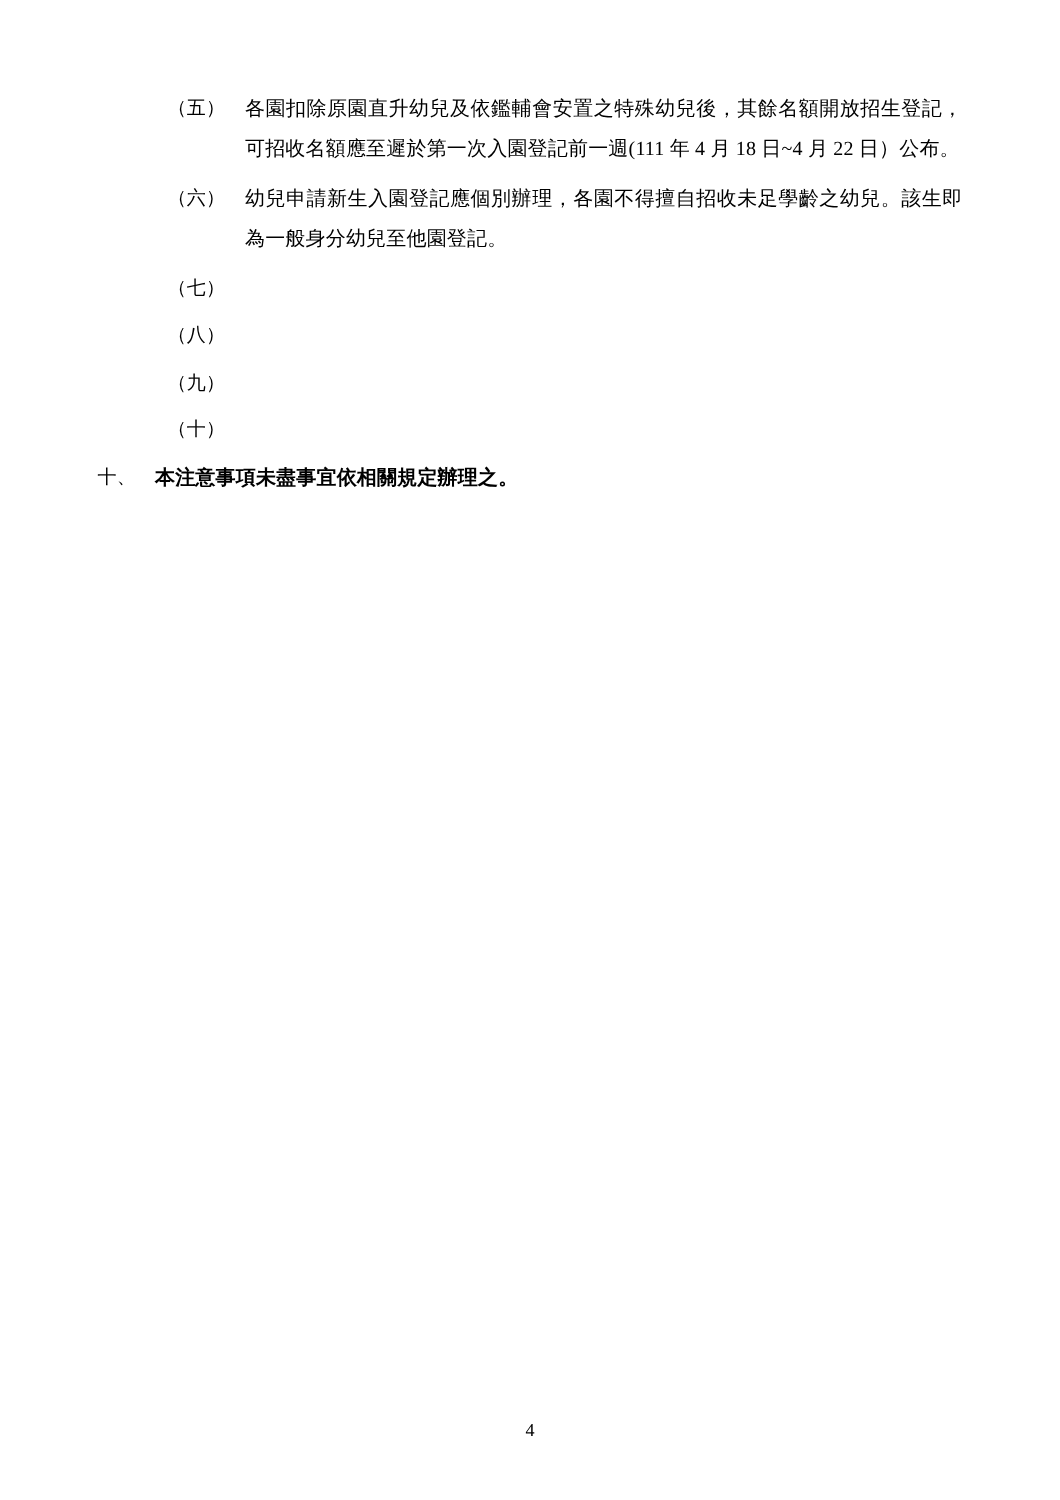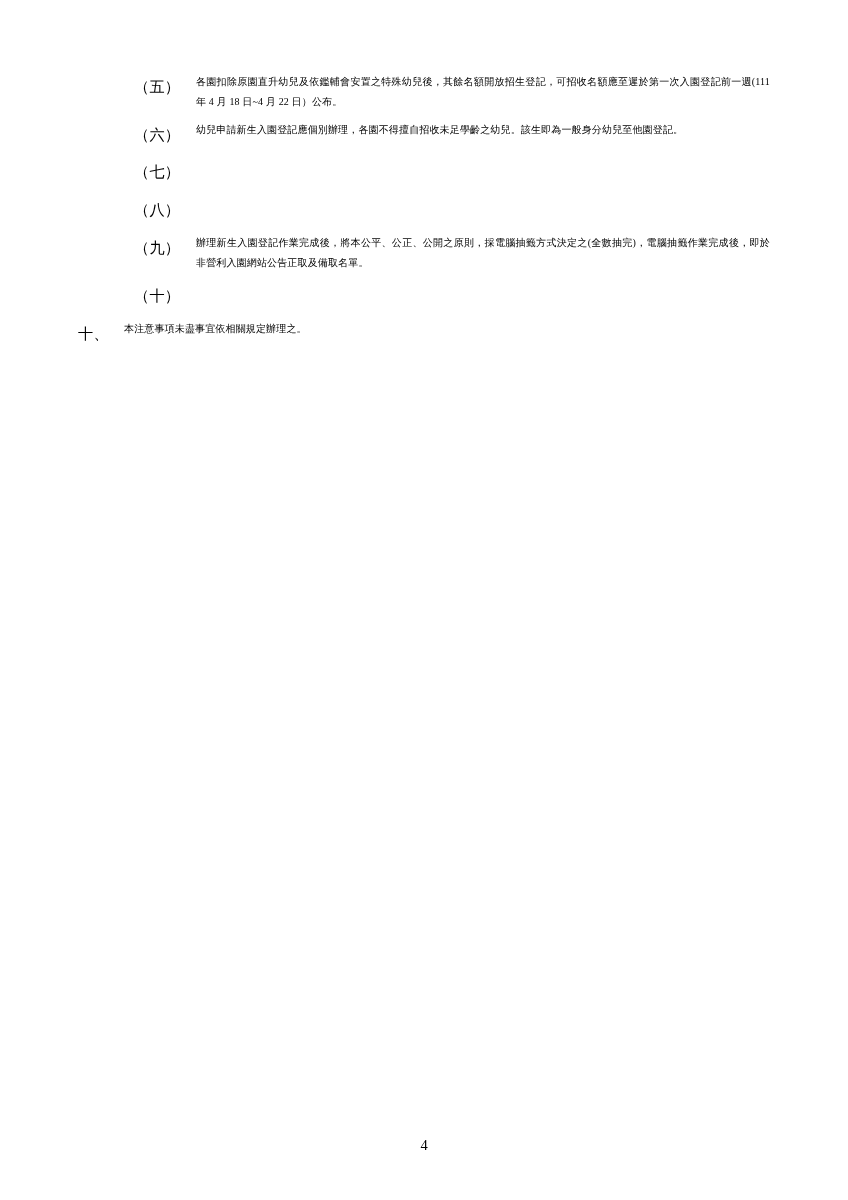--- a/index.html
+++ b/index.html
@@ -32,21 +32,21 @@
   }
   .item-marker {
     flex: 0 0 auto;
     white-space: nowrap;
     font-size: 15.2px;
     line-height: 2.03;
     letter-spacing: 0.2px;
   }
   .item-text {
     flex: 1 1 auto;
-    font-size: 10px;
+    font-size: 16px;
     line-height: 2.03;
     text-align: justify;
     text-justify: inter-ideograph;
     letter-spacing: 0.15px;
   }
   
   .lvl-paren {
     padding-left: 56px;
   }
   .lvl-paren .item-marker {
@@ -58,21 +58,21 @@
     flex: 0 0 78px;
   }
   .lvl-top {
     padding-left: 0px;
   }
   .lvl-top .item-marker {
     width: 46px;
     flex: 0 0 46px;
   }
   .lvl-top .item-text {
-    font-weight: 400;
+    font-weight: 700;
   }
   .page-number {
     position: absolute;
     bottom: 46px;
     left: 0;
     width: 848px;
     text-align: center;
     font-size: 14.5px;
     font-family: "Liberation Serif", "DejaVu Serif", serif;
   }
@@ -97,21 +97,20 @@
     <div class="item lvl-paren">
       <div class="item-marker">（七）</div>
     </div>
 
     <div class="item lvl-paren">
       <div class="item-marker">（八）</div>
     </div>
 
     <div class="item lvl-paren">
       <div class="item-marker">（九）</div>
-      <div class="item-text">辦理新生入園登記作業完成後，將本公平、公正、公開之原則，採電腦抽籤方式決定之(全數抽完)，電腦抽籤作業完成後，即於非營利入園網站公告正取及備取名單。</div>
     </div>
 
     <div class="item lvl-paren">
       <div class="item-marker">（十）</div>
     </div>
 
 
     <div class="item lvl-top">
       <div class="item-marker">十、</div>
       <div class="item-text">本注意事項未盡事宜依相關規定辦理之。</div>

